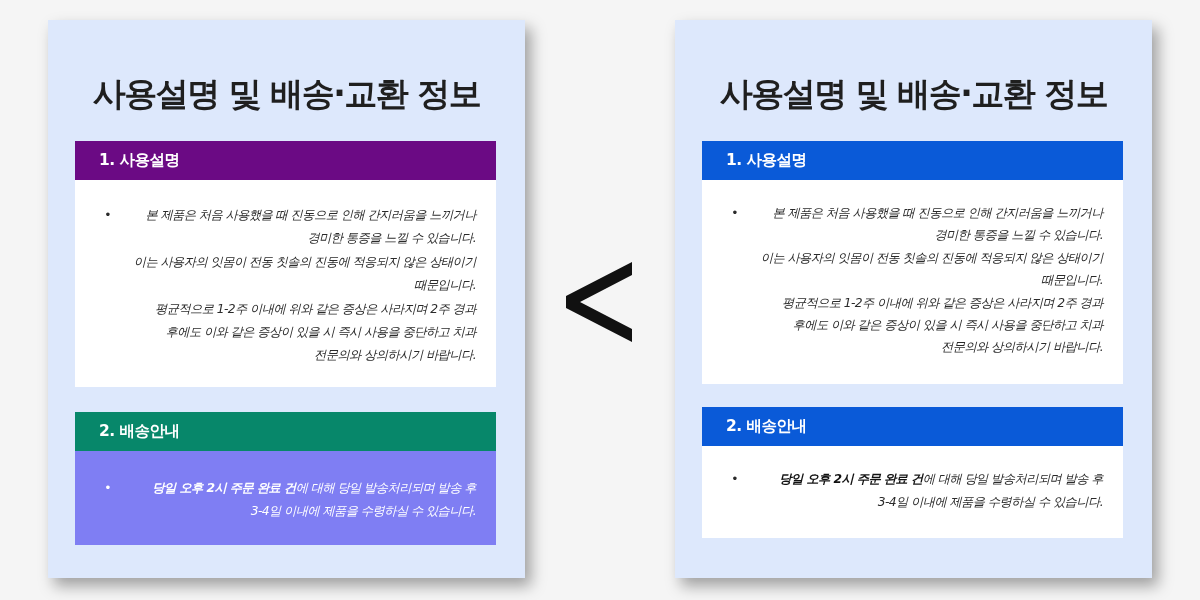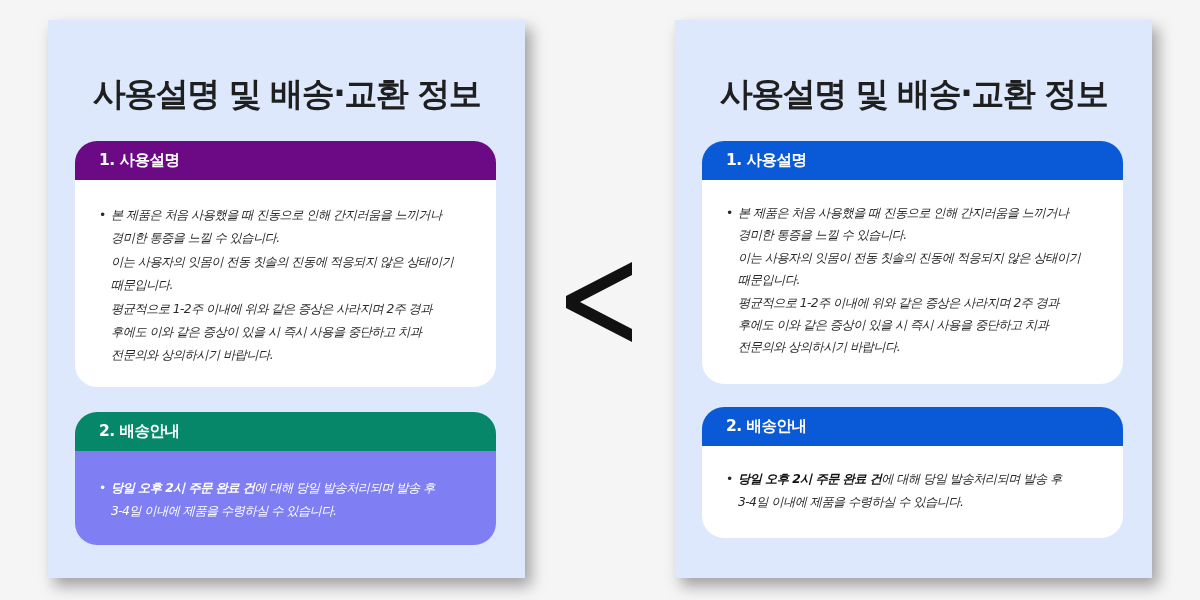--- a/index.html
+++ b/index.html
@@ -20,21 +20,21 @@
 
     .panel-title {
       position: absolute; left: 0; right: 0; top: 52px;
       text-align: center;
       font-size: 33px; font-weight: bold; color: #1f1f1f;
       letter-spacing: -1.5px;
     }
 
     .section {
       position: absolute; left: 27px; width: 421px;
-      border-radius: 22px; overflow: hidden;
+      border-radius: 0; overflow: hidden; text-align: right;
     }
     .section-header {
       height: 39px; padding-left: 24px;
       display: flex; align-items: center;
       color: #ffffff; font-weight: bold; font-size: 15.5px; letter-spacing: -0.5px;
     }
     .section-body {
       background: #ffffff; color: #2a2a2a;
       font-size: 12.3px; line-height: 23.4px; letter-spacing: -0.6px;
       padding: 24px 20px 0 24px;

